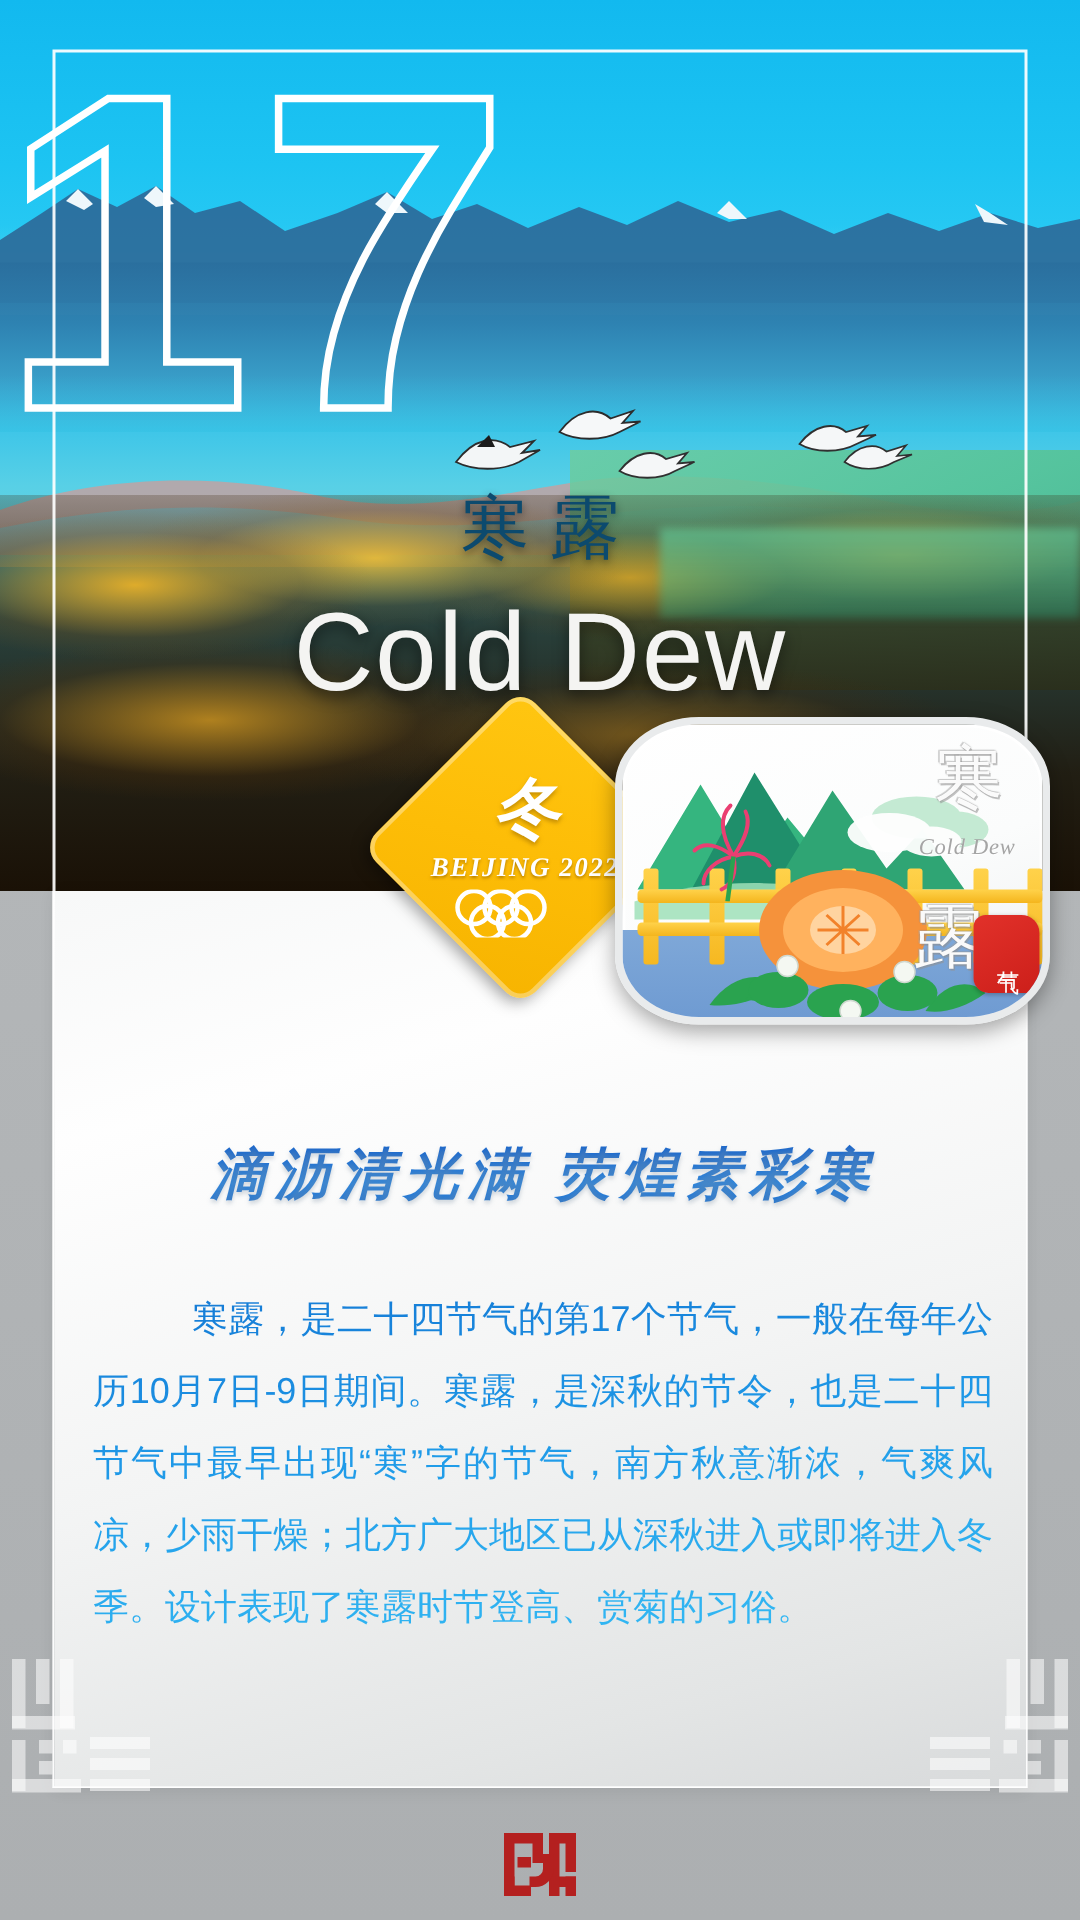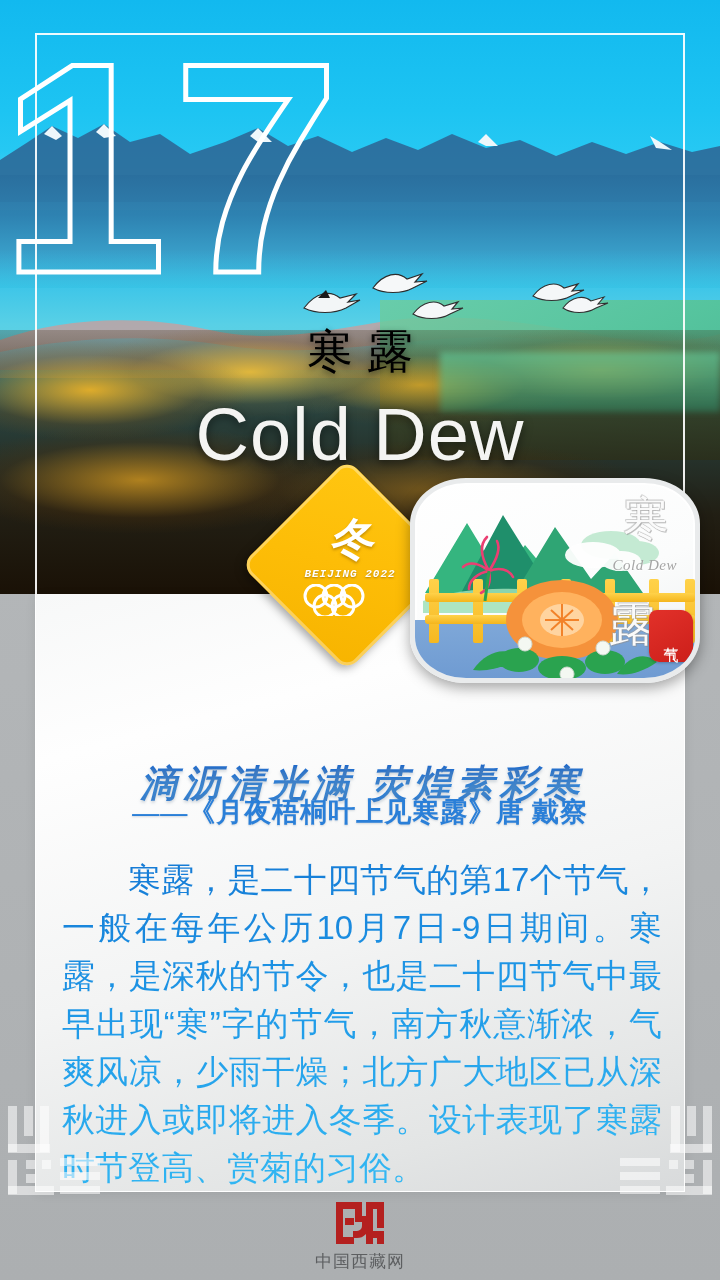--- a/index.html
+++ b/index.html
@@ -100,21 +100,21 @@
     user-select: none;
   }
 
   .term-cn {
     position: absolute;
     left: 0; top: 325px; width: 720px;
     text-align: center;
     font-family: "Liberation Sans", "DejaVu Sans", sans-serif;
     font-size: 46px; line-height: 52px;
     letter-spacing: 14px;
-    color: #000000;
+    color: #0c4a6e;
     text-shadow: 0 2px 6px rgba(0,0,0,.45);
     text-indent: 14px;
   }
   .term-en {
     position: absolute;
     left: 0; top: 392px; width: 720px;
     text-align: center;
     font-family: "Liberation Sans", sans-serif;
     font-size: 74px; line-height: 86px;
     font-weight: 400;
@@ -152,22 +152,22 @@
   }
   .dw-mark {
     font-family: "Liberation Serif", serif;
     font-size: 44px; line-height: 44px; color: #ffffff;
     font-weight: 700; font-style: italic;
     text-shadow: 0 2px 3px rgba(160,110,0,.6);
     letter-spacing: -2px;
   }
   .dw-text {
     margin-top: 6px;
-    font-family: Liberation Mono, monospace;
-    font-size: 11px; font-weight: 700; font-style: italic;
+    font-family: Liberation Serif, serif;
+    font-size: 18px; font-weight: 700; font-style: italic;
     color: #ffffff; letter-spacing: 1px;
     text-shadow: 0 1px 2px rgba(150,100,0,.7);
   }
   .rings { margin-top: 4px; display: flex; justify-content: center; }
   .rings svg { display: block; }
 
   .medal {
     position: absolute; left: 148px; top: 8px; width: 290px; height: 205px;
     background: linear-gradient(160deg, #ffffff 0%, #fbfcfc 55%, #eef0f1 100%);
     border: 5px solid #e9ebec;
@@ -245,21 +245,21 @@
     font-weight: 700;
     letter-spacing: 1px;
     color: #2a7fd8;
     text-shadow: 0 1px 2px rgba(130,150,170,.35);
   }
 
   
   .body-text {
     position: absolute; left: 62px; top: 856px; width: 600px;
     font-family: "Liberation Sans", "DejaVu Sans", sans-serif;
-    font-size: 33px; line-height: 48px;
+    font-size: 24px; line-height: 48px;
     font-weight: 500;
     text-indent: 66px;
     text-align: justify;
     color: #1e9ae8;
     background: linear-gradient(175deg, #1478d4 0%, #1f9ae8 45%, #36bdf5 100%);
     -webkit-background-clip: text; background-clip: text;
     -webkit-text-fill-color: transparent;
     letter-spacing: 0px;
   }
 
@@ -444,21 +444,20 @@
       <div class="m-en">Cold Dew</div>
       <div class="m-char-lu">露</div>
 
       <div class="m-seal">
         <span>节气</span>
       </div>
     </div>
   </div>
 
   <div class="poem">滴沥清光满 荧煌素彩寒</div>
-  <div class="poem-src">——《月夜梧桐叶上见寒露》唐 戴察</div>
 
   <div class="body-text">寒露，是二十四节气的第17个节气，一般在每年公历10月7日-9日期间。寒露，是深秋的节令，也是二十四节气中最早出现“寒”字的节气，南方秋意渐浓，气爽风凉，少雨干燥；北方广大地区已从深秋进入或即将进入冬季。设计表现了寒露时节登高、赏菊的习俗。</div>
 
   <div class="deco deco-left">
     <span style="left:4px;  top:0;   width:9px;  height:46px;"></span>
     <span style="left:20px; top:0;   width:9px;  height:30px;"></span>
     <span style="left:36px; top:0;   width:9px;  height:46px;"></span>
     <span style="left:4px;  top:38px; width:42px; height:9px;"></span>
     <span style="left:4px;  top:54px; width:9px;  height:34px;"></span>
     <span style="left:4px;  top:80px; width:46px; height:9px;"></span>
@@ -494,16 +493,15 @@
         <rect x="34" y="4" width="18" height="7"></rect>
         <rect x="45" y="4" width="7" height="26"></rect>
         <rect x="13" y="20" width="9" height="7"></rect>
         <rect x="4" y="33" width="7" height="13"></rect>
         <rect x="4" y="39" width="18" height="7"></rect>
         <path d="M30,18 h7 v10 a12,12 0 0 1 -12,12 h-4 v-7 h4 a5,5 0 0 0 5,-5 z"></path>
         <rect x="40" y="33" width="12" height="7"></rect>
         <rect x="45" y="33" width="7" height="13"></rect>
       </g>
     </svg>
-    <div class="logo-cn">中国西藏网</div>
   </div>
 
 </div>
 
 </body></html>

